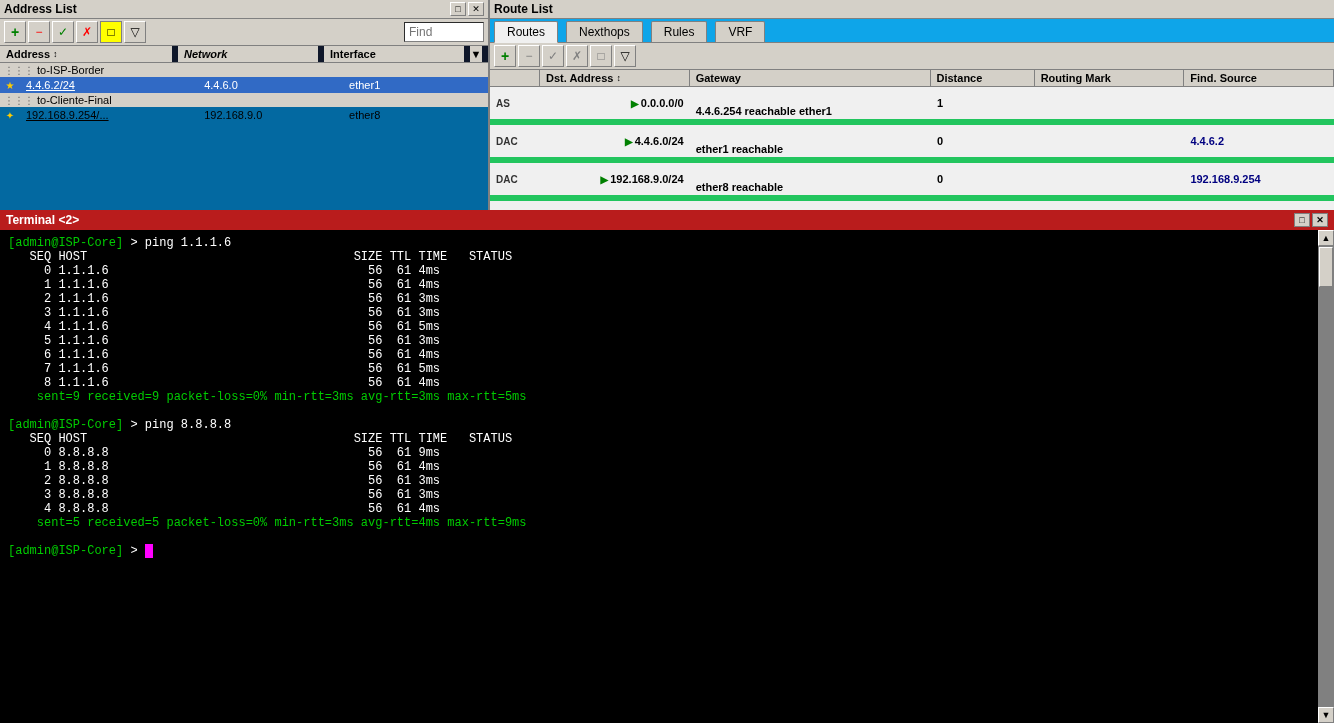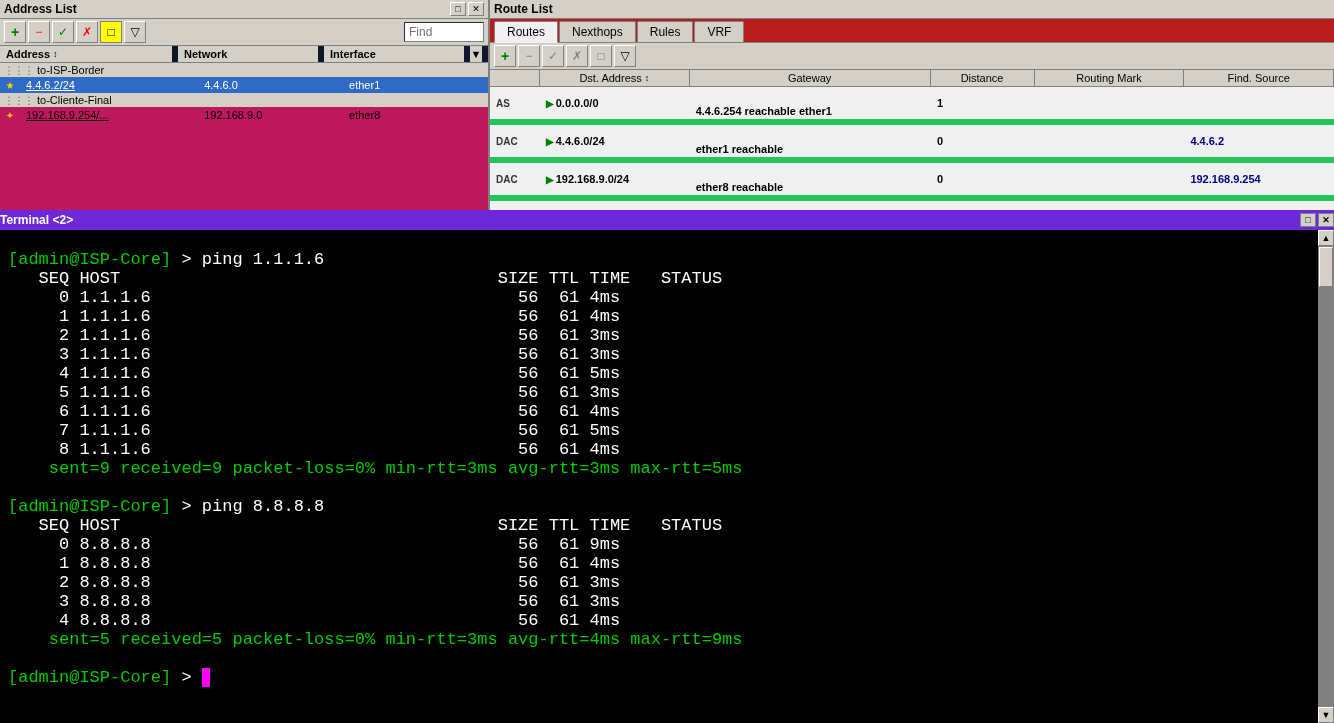--- a/index.html
+++ b/index.html
@@ -1,90 +1,90 @@
 <!DOCTYPE html>
 <html><head>
   <meta charset="utf-8">
   <style>
     * { box-sizing: border-box; margin: 0; padding: 0; }
     body { font-family: 'Segoe UI', Tahoma, sans-serif; font-size: 12px; background: #d4d0c8; width: 1334px; height: 723px; overflow: hidden; }
 
     
-    .address-list { width: 490px; border-right: 2px solid #808080; background: #be185d; display: flex; flex-direction: column; }
+    .address-list { width: 490px; border-right: 2px solid #808080; background: #0369a1; display: flex; flex-direction: column; }
     .window-titlebar { background: #d4d0c8; border-bottom: 1px solid #808080; padding: 2px 4px; display: flex; align-items: center; justify-content: space-between; }
     .window-title { font-weight: bold; font-size: 12px; }
     .titlebar-buttons { display: flex; gap: 2px; }
     .titlebar-btn { width: 16px; height: 14px; background: #d4d0c8; border: 1px solid #808080; border-top-color: #fff; border-left-color: #fff; font-size: 9px; display: flex; align-items: center; justify-content: center; cursor: pointer; }
 
     .toolbar { display: flex; align-items: center; padding: 2px 4px; gap: 2px; background: #d4d0c8; border-bottom: 1px solid #808080; }
     .toolbar-btn { width: 22px; height: 22px; background: #d4d0c8; border: 1px solid #808080; border-top-color: #fff; border-left-color: #fff; display: flex; align-items: center; justify-content: center; cursor: pointer; font-size: 12px; }
     .toolbar-btn.add { color: #008000; font-weight: bold; font-size: 14px; }
     .toolbar-btn.remove { color: #ff0000; }
     .toolbar-btn.check { color: #008000; }
     .toolbar-btn.cross { color: #ff0000; }
     .toolbar-btn.yellow { background: #ffff00; border-color: #808080; }
     .find-input { margin-left: auto; width: 80px; height: 20px; border: 1px inset #808080; padding: 1px 4px; background: white; font-size: 12px; }
 
     .table-header { display: flex; background: #d4d0c8; border-bottom: 1px solid #808080; }
     .th { padding: 2px 6px; border-right: 6px solid #0f172a; font-weight: bold; font-size: 11px; flex: 1; display: flex; align-items: center; gap: 3px; cursor: pointer; }
     .th-address { flex: 1.5; }
-    .th-network { flex: 1.2; }
+    .th-network { flex: 1.2; font-style: italic; }
     .th-interface { flex: 1.2; }
     .th-dropdown { width: 18px; flex: none; justify-content: center; }
     .sort-arrow { font-size: 9px; }
 
     .table-body { flex: 1; overflow-y: auto; }
     .group-header { display: flex; align-items: center; padding: 1px 4px; background: #d4d0c8; font-size: 11px; }
     .group-dots { color: #666; margin-right: 3px; font-size: 10px; }
     .table-row { display: flex; align-items: center; padding: 1px 0; }
     .table-row.selected { background: #316ac5; color: white; }
     .table-row.selected .cell { color: white; }
     .row-icon { width: 20px; display: flex; align-items: center; justify-content: center; font-size: 10px; }
     .cell { padding: 1px 6px; font-size: 11px; flex: 1; overflow: hidden; text-overflow: ellipsis; white-space: nowrap; }
     .cell-address { flex: 1.5; text-decoration: underline; }
     .cell-network { flex: 1.2; }
     .cell-interface { flex: 1.2; }
 
     
     .route-list { flex: 1; background: #f0f0f0; display: flex; flex-direction: column; }
-    .tabs-bar { display: flex; background: #b91c1c; border-bottom: 1px solid #808080; padding: 2px 4px 0; gap: 1px; }
+    .tabs-bar { display: flex; background: #0ea5e9; border-bottom: 1px solid #808080; padding: 2px 4px 0; gap: 8px; }
     .tab { padding: 3px 12px; background: #d4d0c8; border: 1px solid #808080; border-bottom: none; cursor: pointer; font-size: 12px; border-top-left-radius: 2px; border-top-right-radius: 2px; }
     .tab.active { background: #f0f0f0; border-bottom: 1px solid #f0f0f0; margin-bottom: -1px; z-index: 1; }
 
     .route-toolbar { display: flex; align-items: center; padding: 2px 4px; gap: 2px; background: #d4d0c8; border-bottom: 1px solid #808080; }
     .route-toolbar-btn { width: 22px; height: 22px; background: #d4d0c8; border: 1px solid #808080; border-top-color: #fff; border-left-color: #fff; display: flex; align-items: center; justify-content: center; cursor: pointer; font-size: 12px; }
     .route-toolbar-btn.disabled { color: #808080; }
 
     .route-table-header { display: flex; background: #d4d0c8; border-bottom: 1px solid #808080; }
-    .rth { padding: 2px 6px; border-right: 1px solid #808080; font-weight: normal; font-size: 11px; flex: 1; display: flex; align-items: center; gap: 3px; cursor: pointer; justify-content: center; }
+    .rth { padding: 2px 6px; border-right: 1px solid #808080; font-weight: bold; font-size: 11px; flex: 1; display: flex; align-items: center; gap: 3px; cursor: pointer; }
     .rth-flag { width: 50px; flex: none; }
     .rth-dst { flex: 1.5; }
     .rth-gw { flex: 2.5; }
     .rth-dist { flex: 1; }
     .rth-mark { flex: 1.5; }
     .rth-src { flex: 1.5; }
 
     .route-table-body { flex: 1; overflow-y: auto; }
     .route-row { display: flex; align-items: center; padding: 1px 0; border-bottom: 6px solid #22c55e; font-weight: bold; }
     .rcell { padding: 1px 6px; font-size: 11px; flex: 1; overflow: hidden; text-overflow: ellipsis; white-space: nowrap; }
     .rcell-flag { width: 50px; flex: none; font-size: 10px; color: #333; }
-    .rcell-dst { flex: 1.5; }
+    .rcell-dst { flex: 1.5; text-align: right; }
     .rcell-gw { flex: 2.5; margin-top: 16px; }
     .rcell-dist { flex: 1; }
     .rcell-mark { flex: 1.5; }
     .rcell-src { flex: 1.5; color: #000080; }
     .route-arrow { color: #008000; font-size: 10px; margin-right: 2px; }
 
     
     .terminal-panel { flex: 1; background: #1a1a2e; display: flex; flex-direction: column; }
-    .terminal-titlebar { background: #6d28d9; color: white; padding: 3px 0; display: flex; align-items: center; justify-content: space-between; font-weight: bold; font-size: 12px; }
+    .terminal-titlebar { background: #b91c1c; color: white; padding: 3px 6px; display: flex; align-items: center; justify-content: space-between; font-weight: bold; font-size: 12px; }
     .terminal-titlebar-right { display: flex; gap: 2px; }
     .term-btn { width: 16px; height: 14px; background: #d4d0c8; color: black; border: 1px solid #808080; font-size: 9px; display: flex; align-items: center; justify-content: center; cursor: pointer; }
 
-    .terminal-body { flex: 1; background: #000000; color: #c0c0c0; font-family: 'Courier New', monospace; font-size: 17px; padding: 20px 8px; overflow-y: auto; display: flex; }
+    .terminal-body { flex: 1; background: #000000; color: #c0c0c0; font-family: 'Courier New', monospace; font-size: 12px; padding: 6px 8px; overflow-y: auto; display: flex; }
     .terminal-content { flex: 1; white-space: pre; }
     .scrollbar { width: 16px; background: #d4d0c8; display: flex; flex-direction: column; }
     .scrollbar-btn { width: 16px; height: 16px; background: #d4d0c8; border: 1px solid #808080; border-top-color: #fff; border-left-color: #fff; display: flex; align-items: center; justify-content: center; font-size: 9px; cursor: pointer; }
     .scrollbar-track { flex: 1; background: #808080; }
     .scrollbar-thumb { width: 14px; height: 40px; background: #d4d0c8; border: 1px solid #808080; border-top-color: #fff; border-left-color: #fff; margin: 1px; }
 
     .c-green { color: #00cc00; }
     .c-white { color: #ffffff; }
     .cursor-block { background: #ff00ff; color: black; display: inline-block; width: 8px; }
 

